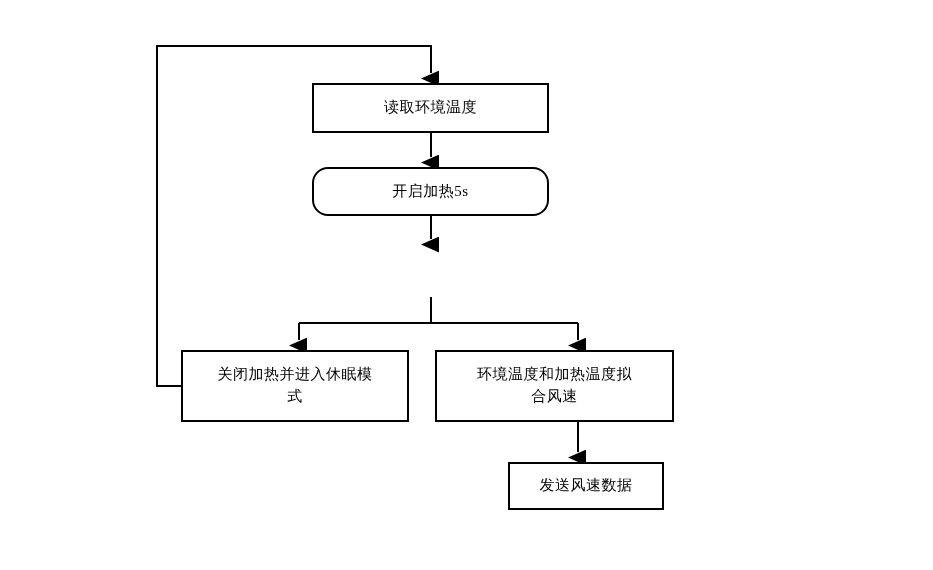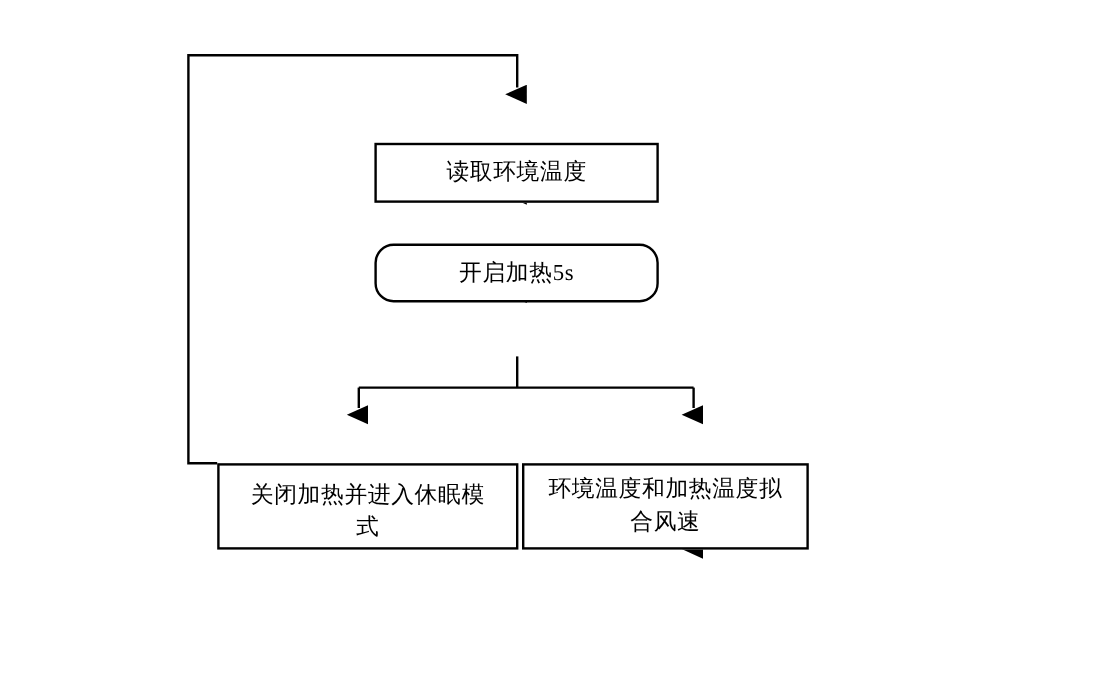--- a/index.html
+++ b/index.html
@@ -29,26 +29,25 @@
     position: absolute;
     box-sizing: border-box;
     border: 2px solid #000000;
     background: #ffffff;
     display: flex;
     align-items: center;
     justify-content: center;
     text-align: center;
     color: #000000;
     font-family: "Liberation Serif", "DejaVu Serif", serif;
-    font-size: 19px;
+    font-size: 15px;
     line-height: 1.45;
     letter-spacing: 0.5px;
     padding: 2px 8px;
     z-index: 2;
-    margin-top: 36px;
   }
   .node-label {
     display: block;
     white-space: pre-line;
   }
 </style>
 </head>
 <body>
 
 <div id="canvas">
@@ -92,24 +91,27 @@
 
   <div class="node" style="left:312px; top:83px; width:237px; height:50px;">
     <span class="node-label">读取环境温度</span>
   </div>
 
   <div class="node" style="left:312px; top:167px; width:237px; height:49px;border-radius:16px;">
     <span class="node-label">开启加热5s</span>
   </div>
 
 
-  <div class="node" style="left:181px; top:350px; width:251px; height:72px;align-items:flex-end;">
+  <div class="node" style="left:181px; top:350px; width:228px; height:72px;">
     <span class="node-label">关闭加热并进入休眠模
 式</span>
   </div>
 
   <div class="node" style="left:435px; top:350px; width:239px; height:72px;">
     <span class="node-label">环境温度和加热温度拟
 合风速</span>
   </div>
 
+  <div class="node" style="left:508px; top:462px; width:156px; height:48px;">
+    <span class="node-label">发送风速数据</span>
+  </div>
 
 </div>
 
 </body></html>

